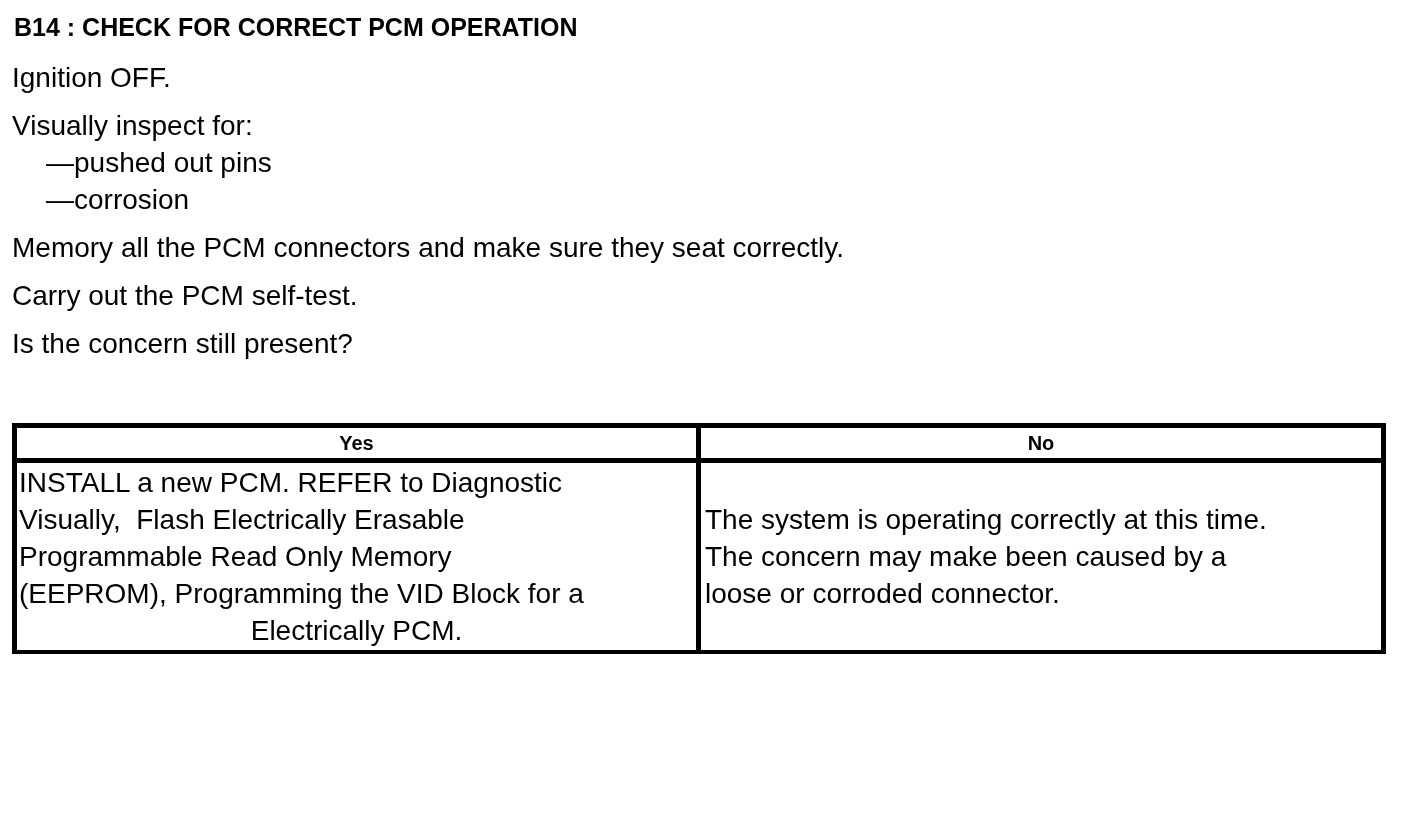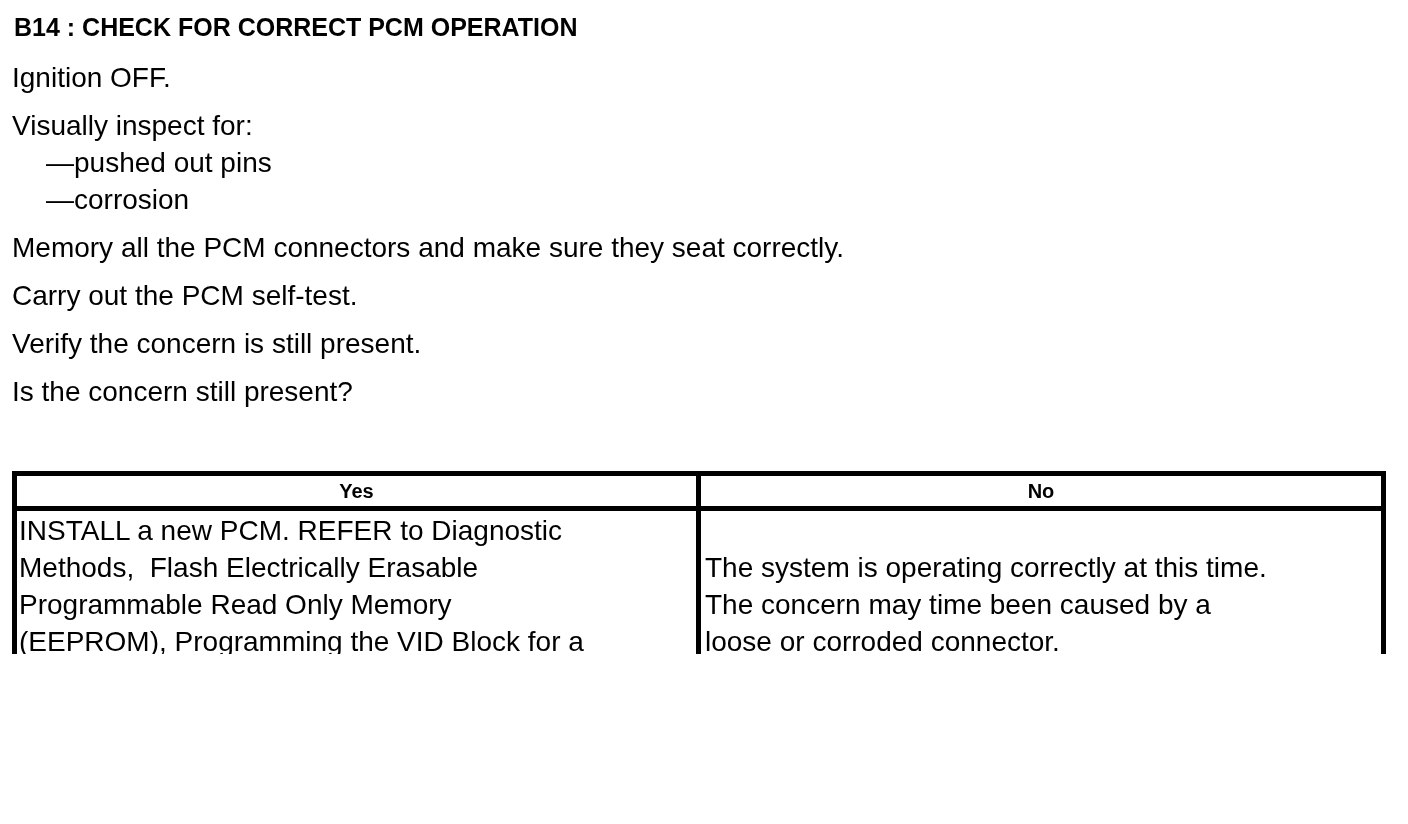--- a/index.html
+++ b/index.html
@@ -99,47 +99,46 @@
 
   <h1 class="section-heading">B14 : CHECK FOR CORRECT PCM OPERATION</h1>
 
   <div>
     <p class="para">Ignition OFF.</p>
     <p class="para tight">Visually inspect for:</p>
     <p class="sub">—pushed out pins</p>
     <p class="sub last">—corrosion</p>
     <p class="para">Memory all the PCM connectors and make sure they seat correctly.</p>
     <p class="para">Carry out the PCM self-test.</p>
-    <p class="para">Verify the concern is still present.</p>
     <p class="question">Is the concern still present?</p>
   </div>
 
   <table class="decision-table">
     <colgroup>
       <col style="width: 684px">
       <col style="width: 685px">
     </colgroup>
     <thead>
       <tr>
         <th>Yes</th>
         <th>No</th>
       </tr>
     </thead>
     <tbody>
       <tr>
         <td class="yes-cell">
           <div class="cell-line">INSTALL a new PCM. REFER to Diagnostic</div>
-          <div class="cell-line">Methods,  Flash Electrically Erasable</div>
+          <div class="cell-line">Visually,  Flash Electrically Erasable</div>
           <div class="cell-line">Programmable Read Only Memory</div>
           <div class="cell-line">(EEPROM), Programming the VID Block for a</div>
           <div class="cell-line centered">Electrically PCM.</div>
         </td>
         <td class="no-cell">
           <div class="cell-line">The system is operating correctly at this time.</div>
-          <div class="cell-line">The concern may time been caused by a</div>
+          <div class="cell-line">The concern may make been caused by a</div>
           <div class="cell-line">loose or corroded connector.</div>
         </td>
       </tr>
     </tbody>
   </table>
 
   <div class="bottom-rule"></div>
 
 </div>
 

